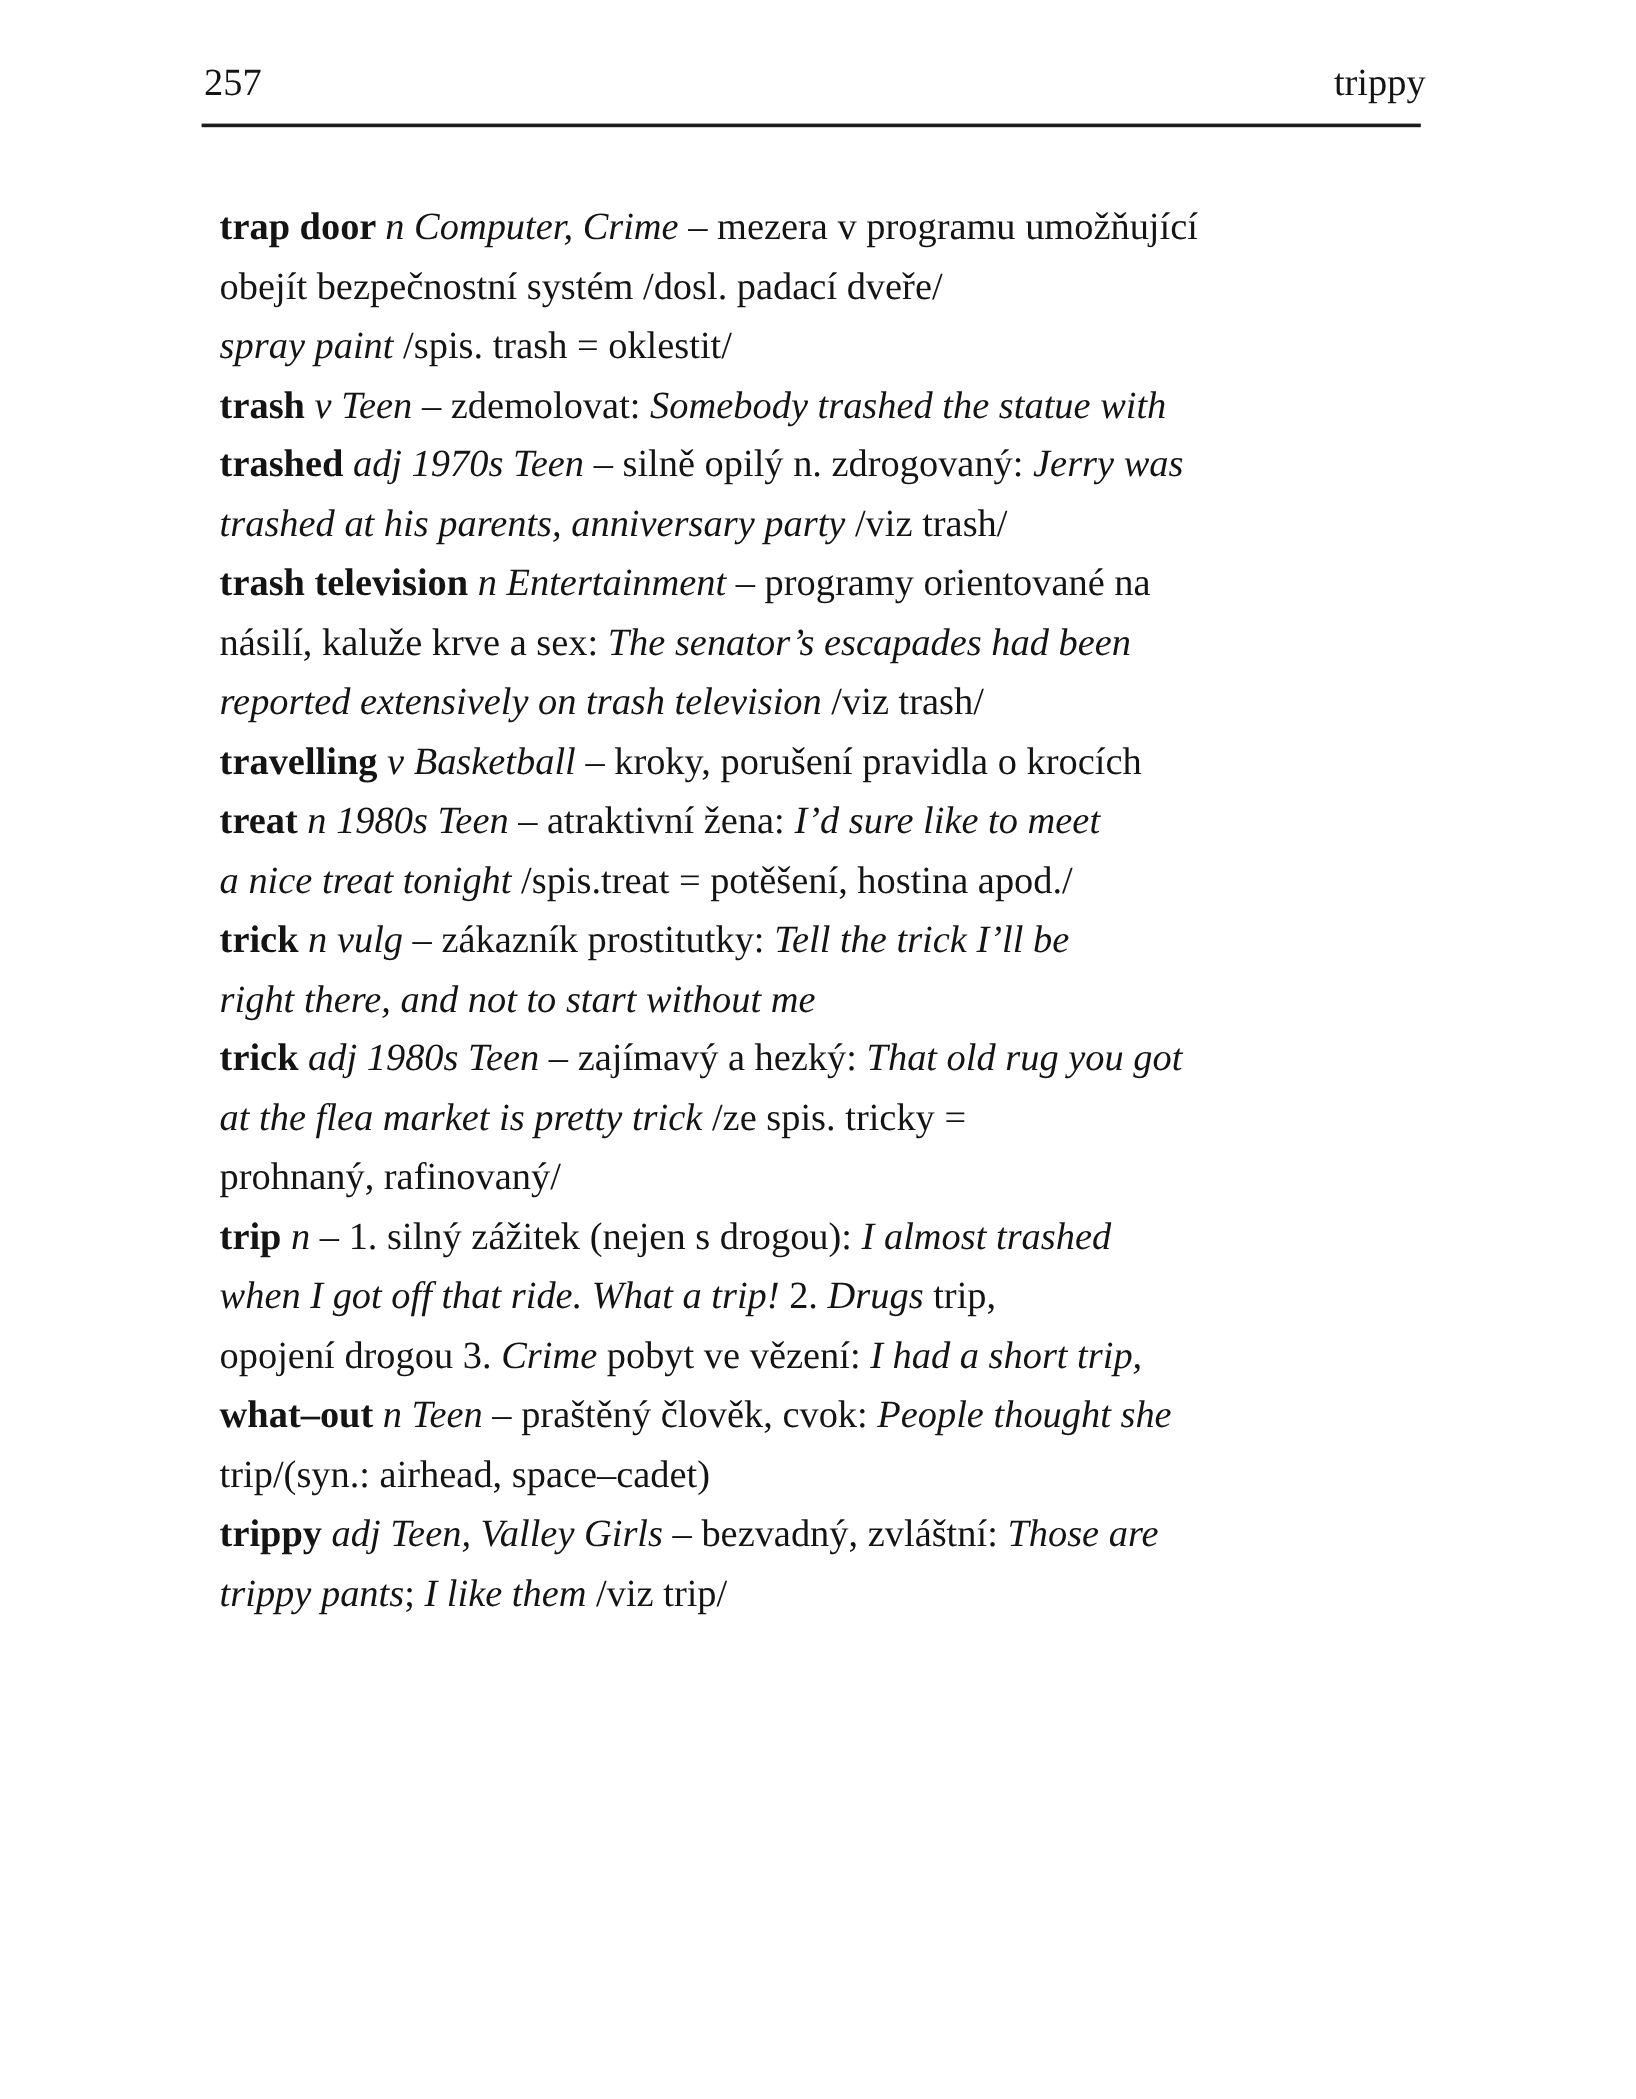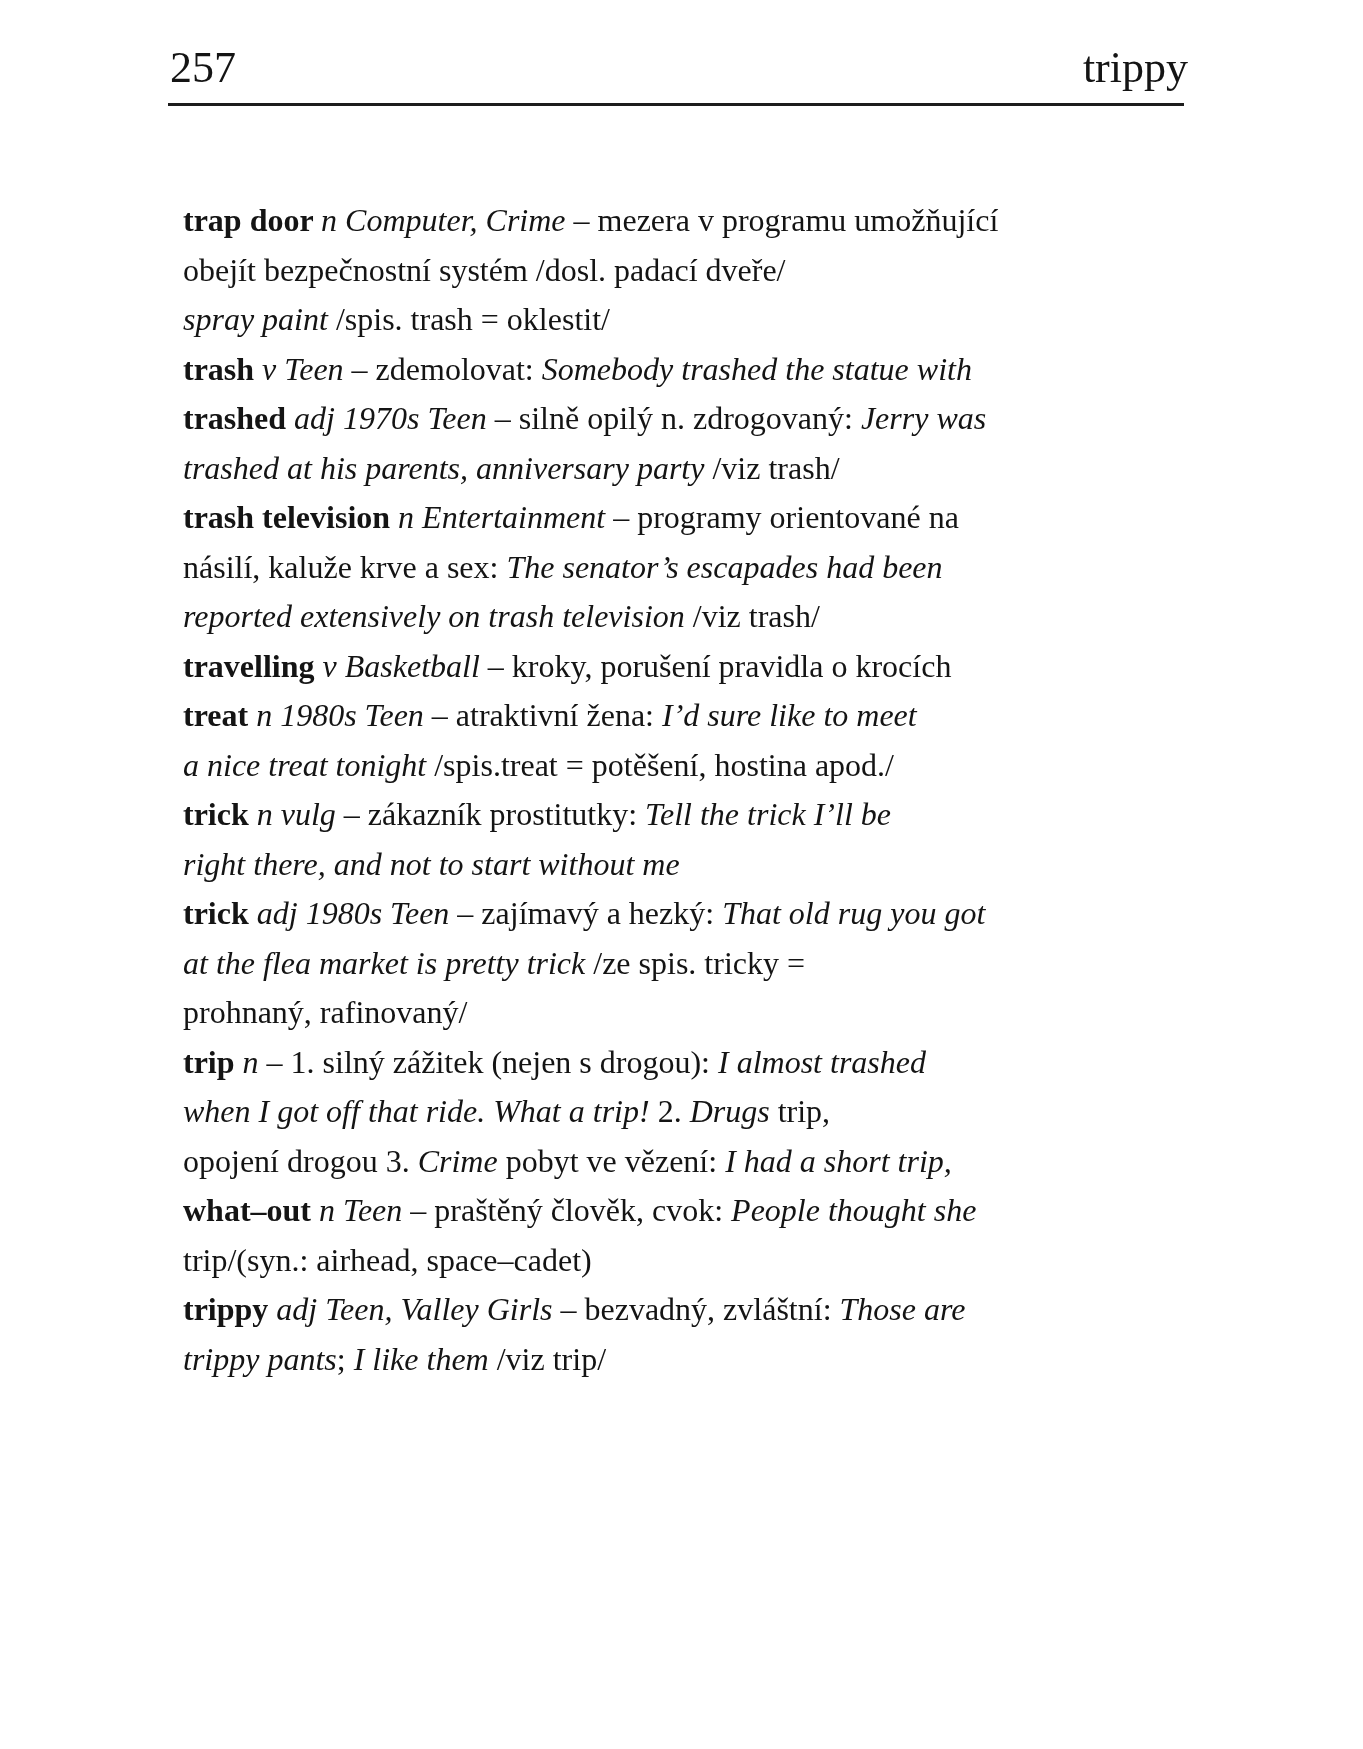--- a/index.html
+++ b/index.html
@@ -15,35 +15,34 @@
     color: #141414;
     font-family: "Liberation Serif", "DejaVu Serif", serif;
   }
   .header-row {
     position: absolute;
     left: 170px; top: 46px;
     width: 1018px;
     display: flex;
     justify-content: space-between;
     align-items: flex-end;
-    font-size: 44px;
+    font-size: 32px;
     line-height: 44px;
   }
   .header-rule {
     position: absolute;
     left: 168px; top: 103px;
     width: 1016px; height: 3px;
     background: #1c1c1c;
   }
   .body-text {
     position: absolute;
     left: 183px; top: 164px;
     width: 1060px;
     font-size: 32px;
-    margin-top: 32px;
   }
   .entry { }
   .line {
     height: 49.5px;
     line-height: 49.5px;
     white-space: pre;
   }
   .s-b { font-weight: 700; }
   .s-i { font-style: italic; }
   .s-r { }

